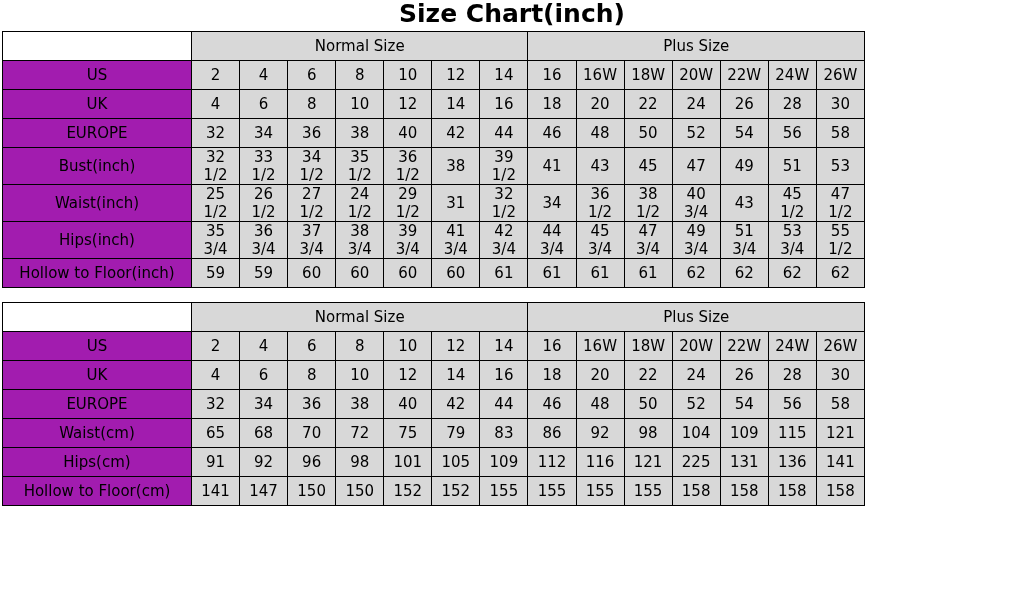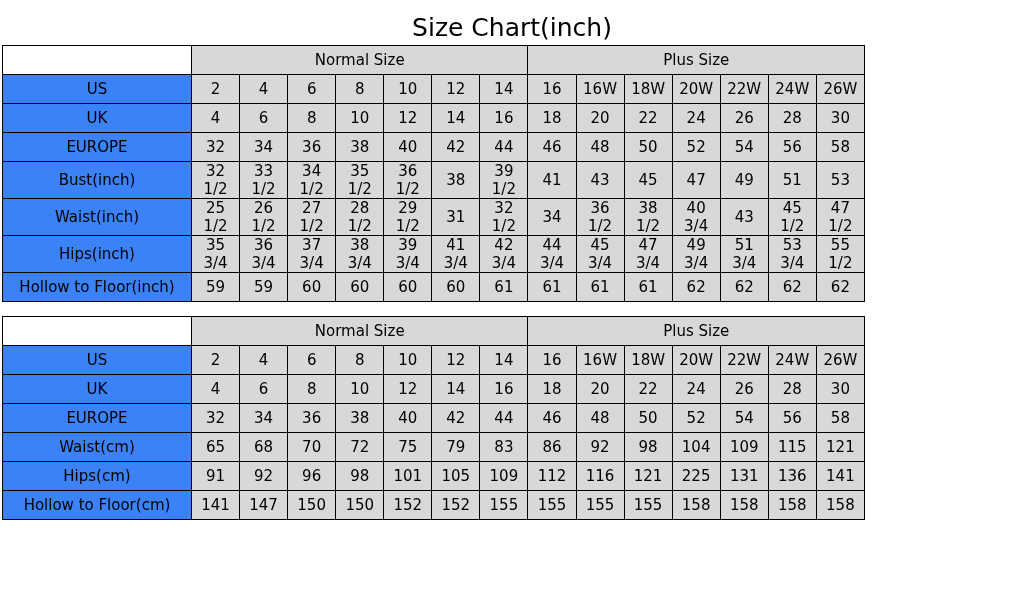--- a/index.html
+++ b/index.html
@@ -12,25 +12,25 @@
     height: 600px;
     font-family: "DejaVu Sans", sans-serif;
     color: #000000;
     overflow: hidden;
   }
   .chart-block {
     width: 1024px;
   }
   .chart-title {
     text-align: center;
-    font-weight: normal;
+    font-weight: bold;
     font-size: 25px;
     font-family: "DejaVu Sans", sans-serif;
     letter-spacing: 0px;
-    padding: 15px 0 4px 0;
+    padding: 1px 0 4px 0;
     margin: 0;
     line-height: 1.05;
   }
   table.size-table {
     border-collapse: collapse;
     width: 863px;
     margin: 0 2px;
     table-layout: fixed;
   }
   table.size-table td, table.size-table th {
@@ -39,21 +39,21 @@
     font-size: 15px;
     font-family: "DejaVu Sans", sans-serif;
     height: 28px;
     padding: 0;
     font-weight: normal;
     color: #000;
   }
   
   .lbl {
     width: 188px;
-    background: #3b82f6;
+    background: #a21caf;
     font-size: 15px;
   }
   .grp {
     font-size: 19px;
     background: #d8d8d8;
     font-weight: normal;
     height: 34px;
   }
   .grp-blank {
     background: #ffffff;
@@ -149,21 +149,21 @@
             <td class="cell">47</td>
             <td class="cell">49</td>
             <td class="cell">51</td>
             <td class="cell">53</td>
           </tr>
           <tr>
             <td class="lbl">Waist(inch)</td>
             <td class="cell">25 1/2</td>
             <td class="cell">26 1/2</td>
             <td class="cell">27 1/2</td>
-            <td class="cell">28 1/2</td>
+            <td class="cell">24 1/2</td>
             <td class="cell">29 1/2</td>
             <td class="cell">31</td>
             <td class="cell">32 1/2</td>
             <td class="cell">34</td>
             <td class="cell">36 1/2</td>
             <td class="cell">38 1/2</td>
             <td class="cell">40 3/4</td>
             <td class="cell">43</td>
             <td class="cell">45 1/2</td>
             <td class="cell">47 1/2</td>

